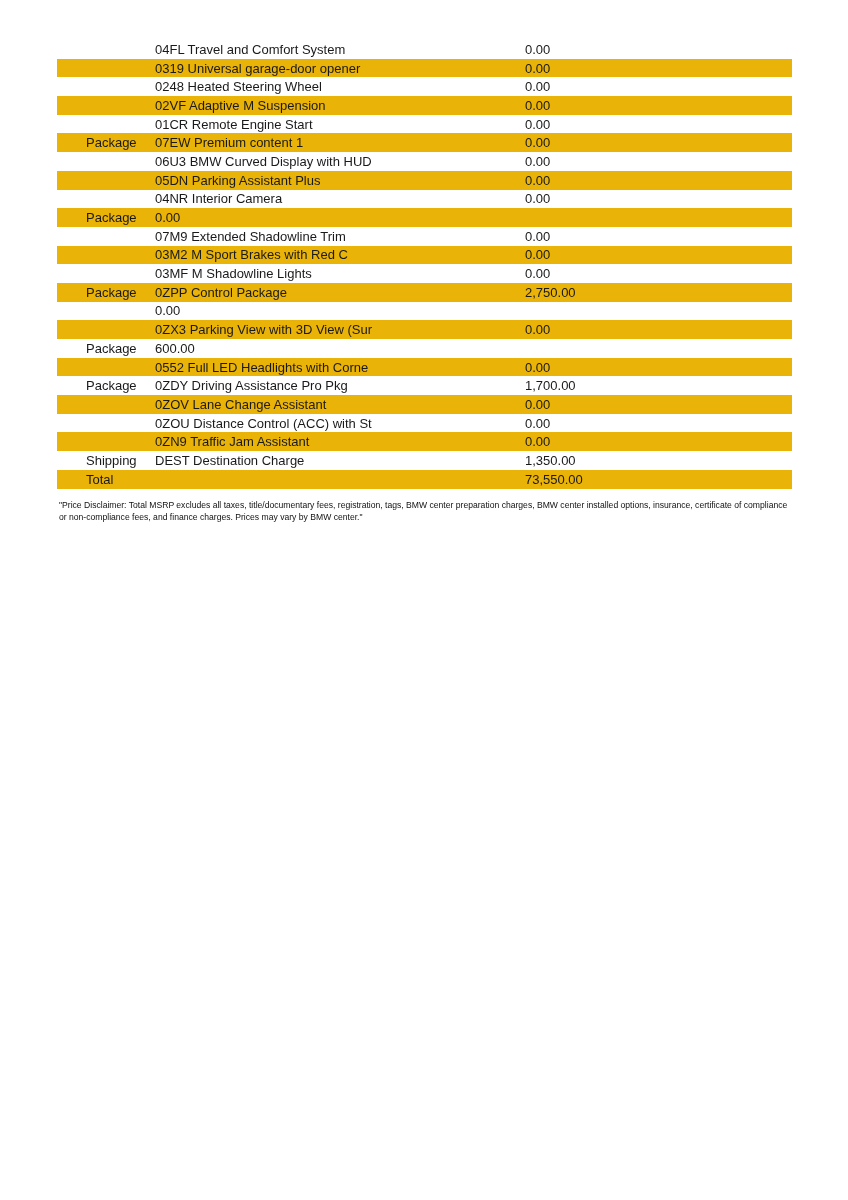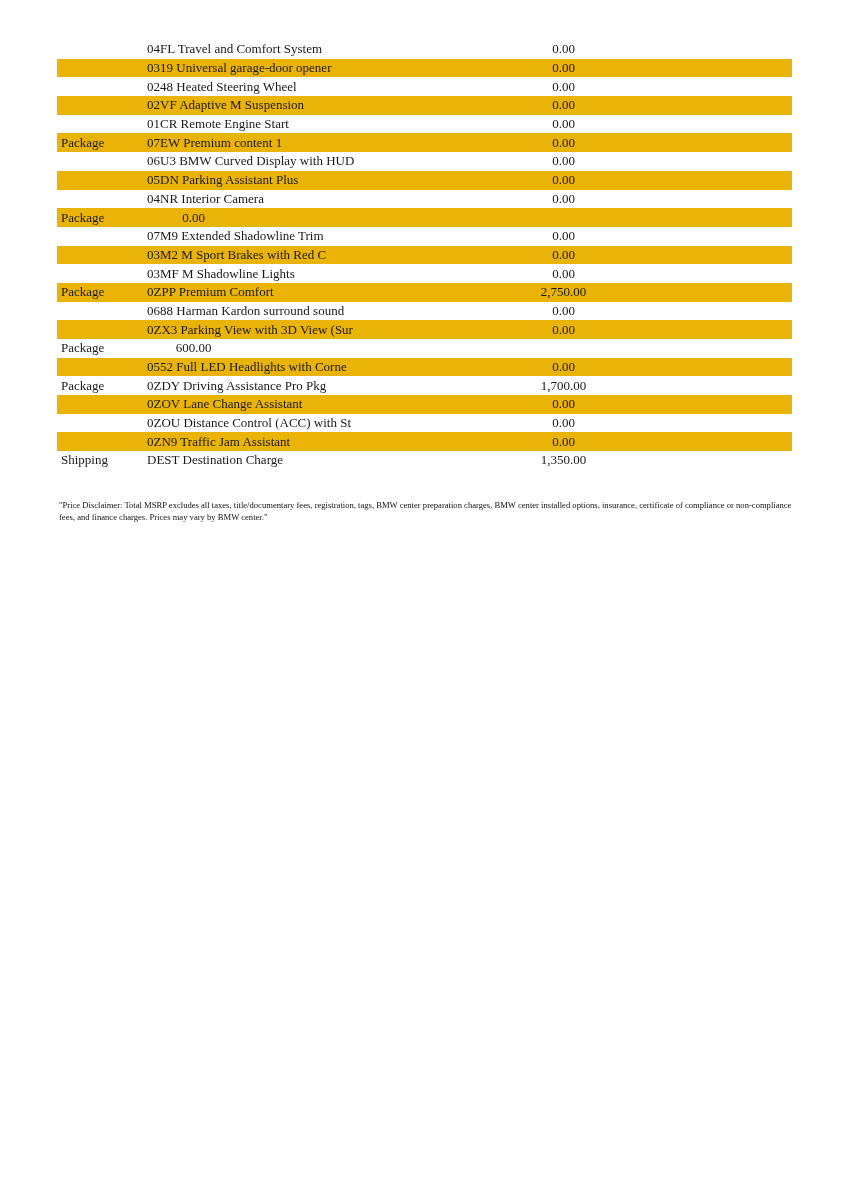--- a/index.html
+++ b/index.html
@@ -6,21 +6,21 @@
     margin: 0;
     padding: 0;
     background: #ffffff;
   }
   .page {
     position: relative;
     width: 824px;
     height: 1200px;
     background: #ffffff;
     overflow: hidden;
-    font-family: Liberation Serif, serif;
+    font-family: Liberation Sans, sans-serif;
   }
   .options-table {
     position: absolute;
     left: 57px;
     top: 40px;
     width: 735px;
   }
   .row {
     display: flex;
     align-items: center;
@@ -31,29 +31,30 @@
   }
   .row.shaded {
     background: #eab308;
   }
   .cell {
     white-space: nowrap;
     overflow: hidden;
   }
   .cell.cat {
     width: 90px;
-    padding-left: 4px;
+    padding-left: 21px;
     box-sizing: border-box;
+    margin-left: 8px;
   }
   .cell.desc {
     width: 370px;
   }
   .cell.price {
     width: 93px;
-    text-align: center;
+    text-align: left;
   }
   .filler {
     flex: 1;
   }
   .disclaimer {
     position: absolute;
     left: 59px;
     top: 500px;
     width: 734px;
     margin: 0;
@@ -152,28 +153,27 @@
 
   <div class="row">
     <span class="cell cat"></span>
     <span class="cell desc">03MF M Shadowline Lights</span>
     <span class="cell price">0.00</span>
     <span class="filler"></span>
   </div>
 
   <div class="row shaded">
     <span class="cell cat">Package</span>
-    <span class="cell desc">0ZPP Premium Comfort</span>
+    <span class="cell desc">0ZPP Control Package</span>
     <span class="cell price">2,750.00</span>
     <span class="filler"></span>
   </div>
 
   <div class="row">
     <span class="cell cat"></span>
-    <span class="cell desc">0688 Harman Kardon surround sound</span>
     <span class="cell price">0.00</span>
     <span class="filler"></span>
   </div>
 
   <div class="row shaded">
     <span class="cell cat"></span>
     <span class="cell desc">0ZX3 Parking View with 3D View (Sur</span>
     <span class="cell price">0.00</span>
     <span class="filler"></span>
   </div>
@@ -219,15 +219,21 @@
     <span class="filler"></span>
   </div>
 
   <div class="row">
     <span class="cell cat">Shipping</span>
     <span class="cell desc">DEST Destination Charge</span>
     <span class="cell price">1,350.00</span>
     <span class="filler"></span>
   </div>
 
+  <div class="row shaded">
+    <span class="cell cat">Total</span>
+    <span class="cell desc"></span>
+    <span class="cell price">73,550.00</span>
+    <span class="filler"></span>
+  </div>
 </div>
   <p class="disclaimer">"Price Disclaimer: Total MSRP excludes all taxes, title/documentary fees, registration, tags, BMW center preparation charges, BMW center installed options, insurance, certificate of compliance or non-compliance fees, and finance charges. Prices may vary by BMW center."</p>
 </div>
 
 </body></html>

